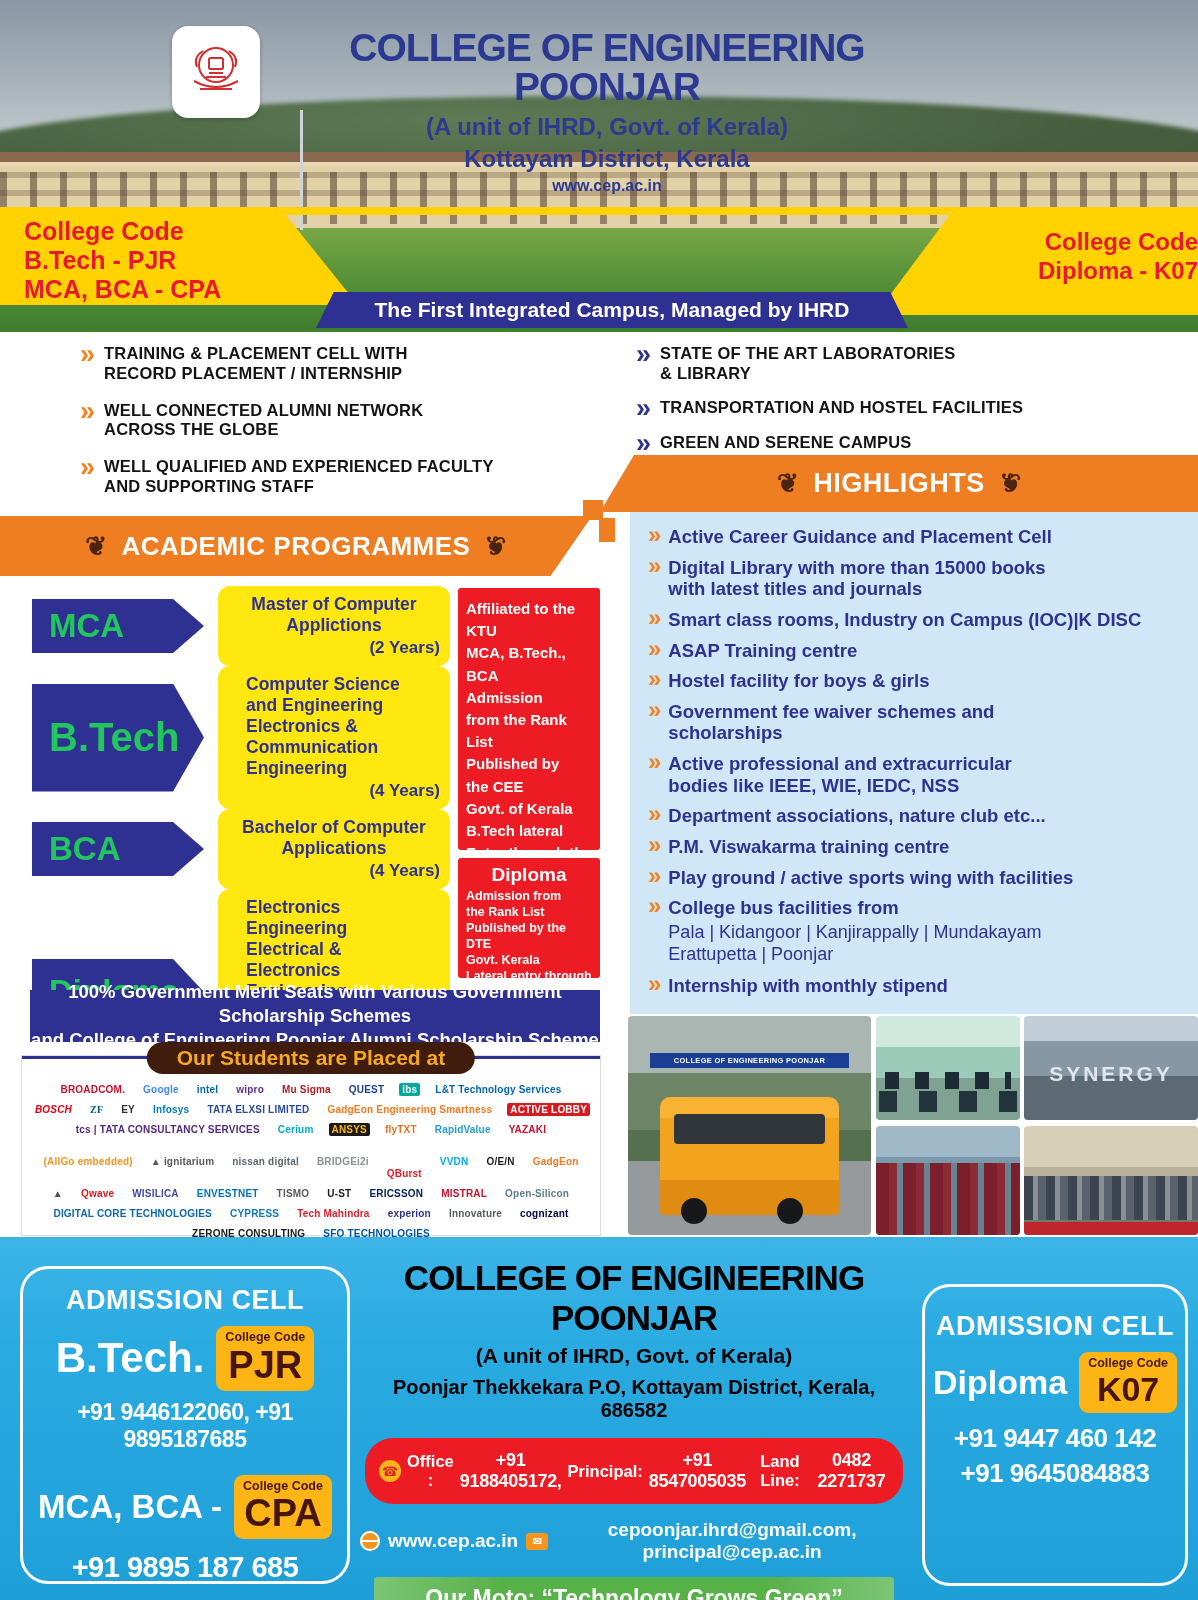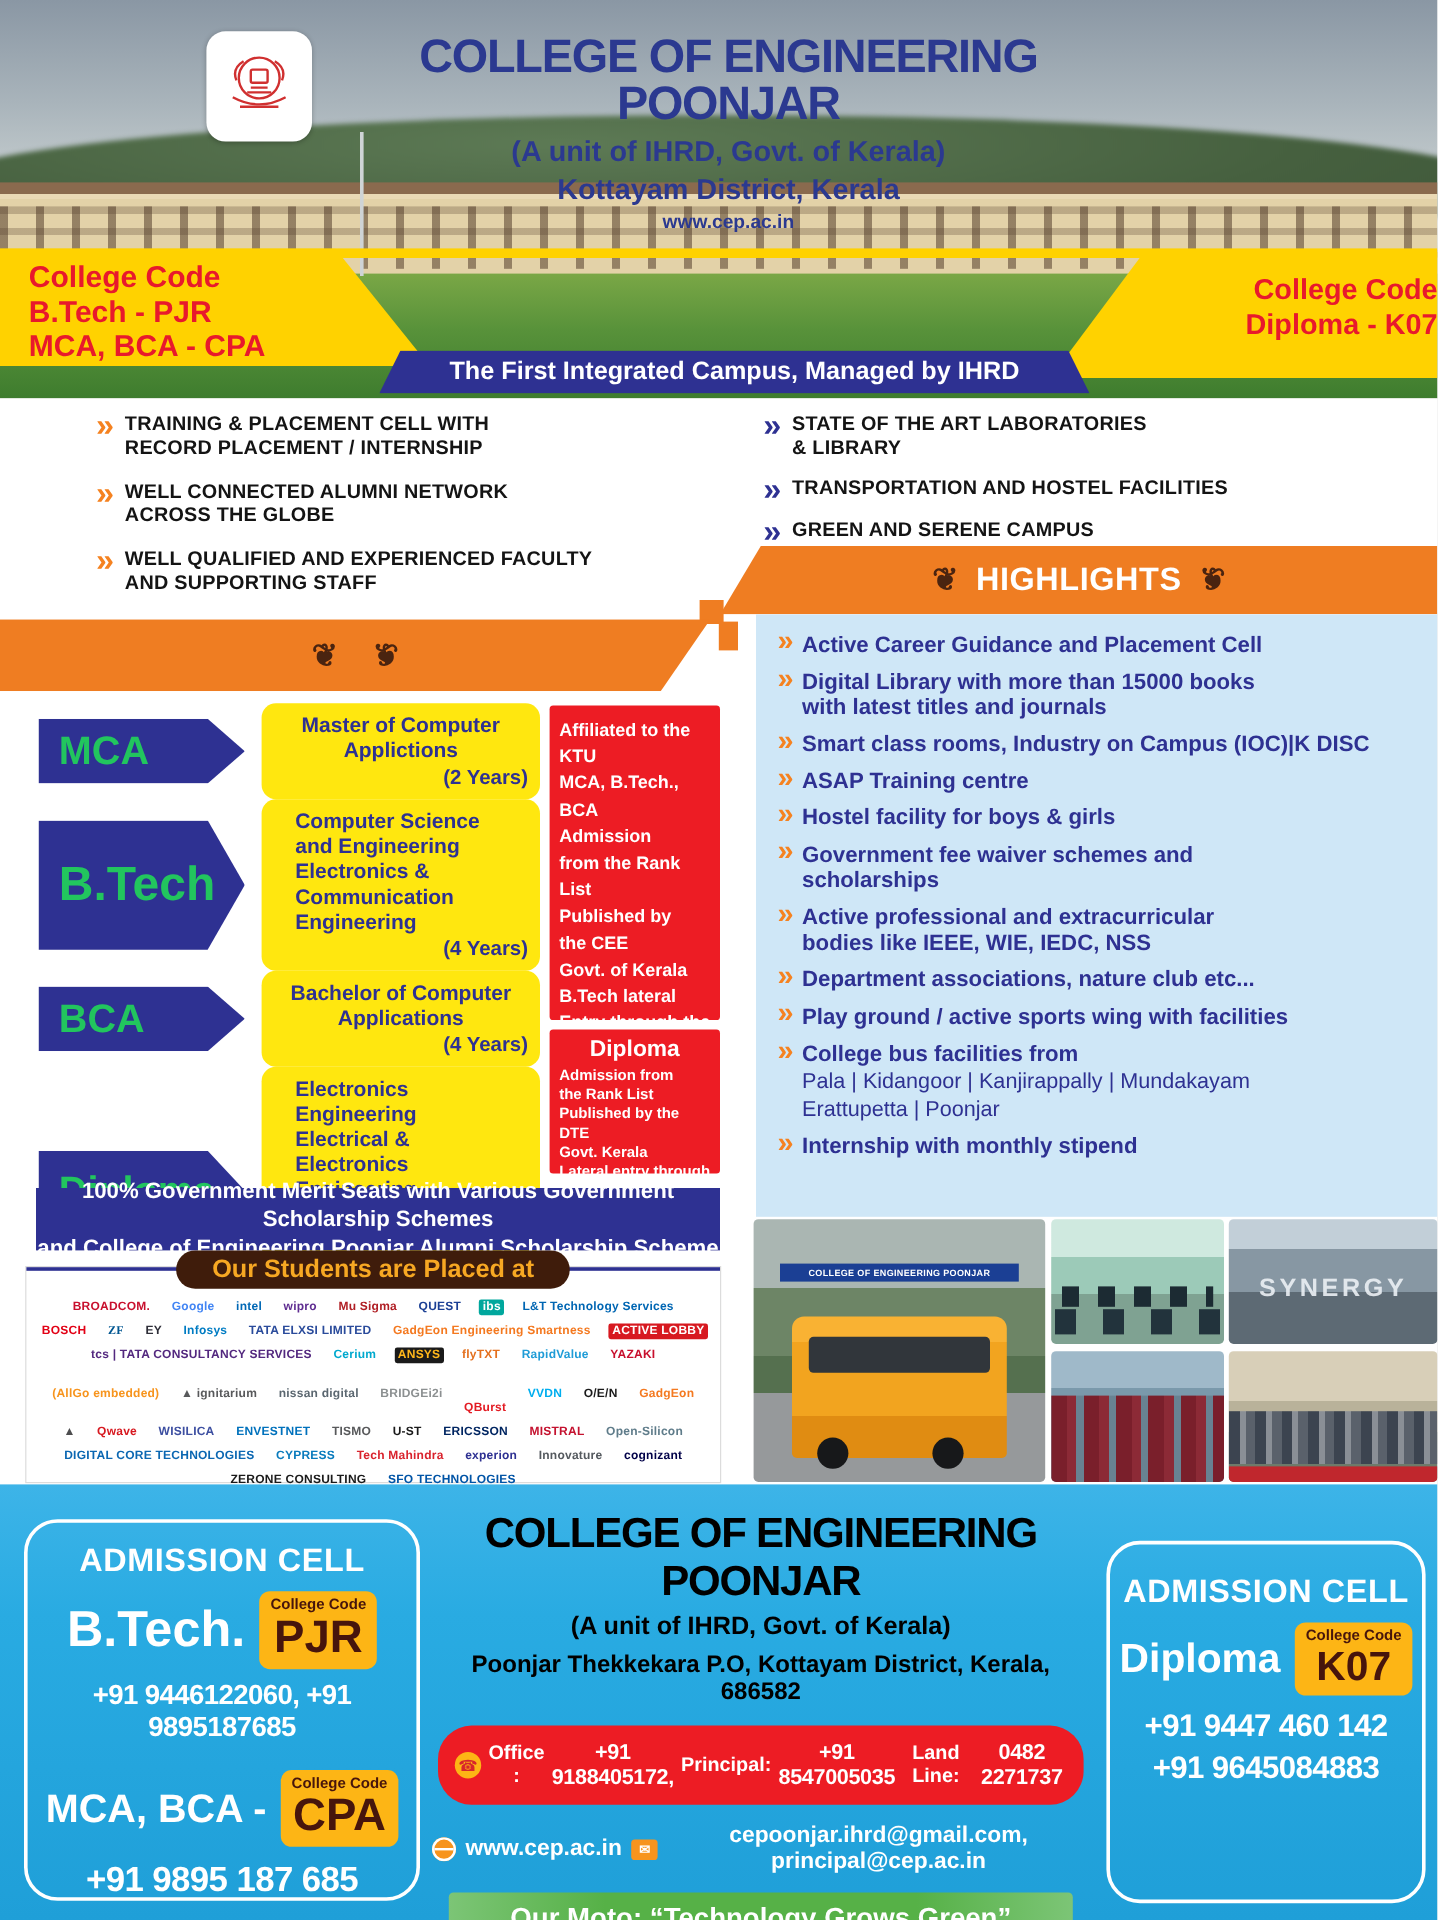--- a/index.html
+++ b/index.html
@@ -274,20 +274,21 @@
   </div>
 
   <div class="banner highlights-banner">
     <span class="orn"></span>
     <span data-bind="highlights.heading">HIGHLIGHTS</span>
     <span class="orn flip"></span>
   </div>
   <div class="sq sq1"></div>
   <div class="banner academic-banner">
     <span class="orn"></span>
+    <span data-bind="academic.heading">ACADEMIC PROGRAMMES</span>
     <span class="orn flip"></span>
   </div>
   <div class="sq sq2"></div>
 
   <div class="programs">
 
       <div class="prog-row">
         <div class="prog-arrow" data-bind-item="label">MCA</div>
         <div class="prog-box">
           <div class="prog-lines" data-bind-item="lines">Master of Computer Applictions</div>
@@ -413,20 +414,27 @@
       </div>
 
       <div class="hl-item">
         <span class="chev o"></span>
         <div>
           <div class="hl-text" data-bind-item="text">Department associations, nature club etc...</div>
 
         </div>
       </div>
 
+      <div class="hl-item">
+        <span class="chev o"></span>
+        <div>
+          <div class="hl-text" data-bind-item="text">P.M. Viswakarma training centre</div>
+
+        </div>
+      </div>
 
       <div class="hl-item">
         <span class="chev o"></span>
         <div>
           <div class="hl-text" data-bind-item="text">Play ground / active sports wing with facilities</div>
 
         </div>
       </div>
 
       <div class="hl-item">
@@ -460,21 +468,21 @@
         <span class="logo-item" data-bind-item="n" style="color: rgb(95, 45, 145);">wipro</span>
 
         <span class="logo-item" data-bind-item="n" style="color: rgb(176, 30, 36);">Mu Sigma</span>
 
         <span class="logo-item" data-bind-item="n" style="color: rgb(27, 63, 148);">QUEST</span>
 
         <span class="logo-item" data-bind-item="n" style="color: rgb(255, 255, 255); background-color: rgb(0, 167, 157);">ibs</span>
 
         <span class="logo-item" data-bind-item="n" style="color: rgb(0, 102, 179);">L&amp;T Technology Services</span>
 
-        <span class="logo-item" data-bind-item="n" style="color: rgb(226, 0, 21);">BOSCH</span>
+        <span class="logo-item" data-bind-item="n" style="color: rgb(226, 0, 21); font-style: italic;">BOSCH</span>
 
         <span class="logo-item" data-bind-item="n" style="color: rgb(0, 86, 145); font-family: Liberation Serif, serif;">ZF</span>
 
         <span class="logo-item" data-bind-item="n" style="color: rgb(46, 46, 56);">EY</span>
 
         <span class="logo-item" data-bind-item="n" style="color: rgb(0, 124, 195);">Infosys</span>
 
         <span class="logo-item" data-bind-item="n" style="color: rgb(42, 75, 155);">TATA ELXSI LIMITED</span>
 
         <span class="logo-item" data-bind-item="n" style="color: rgb(244, 121, 32);">GadgEon Engineering Smartness</span>

